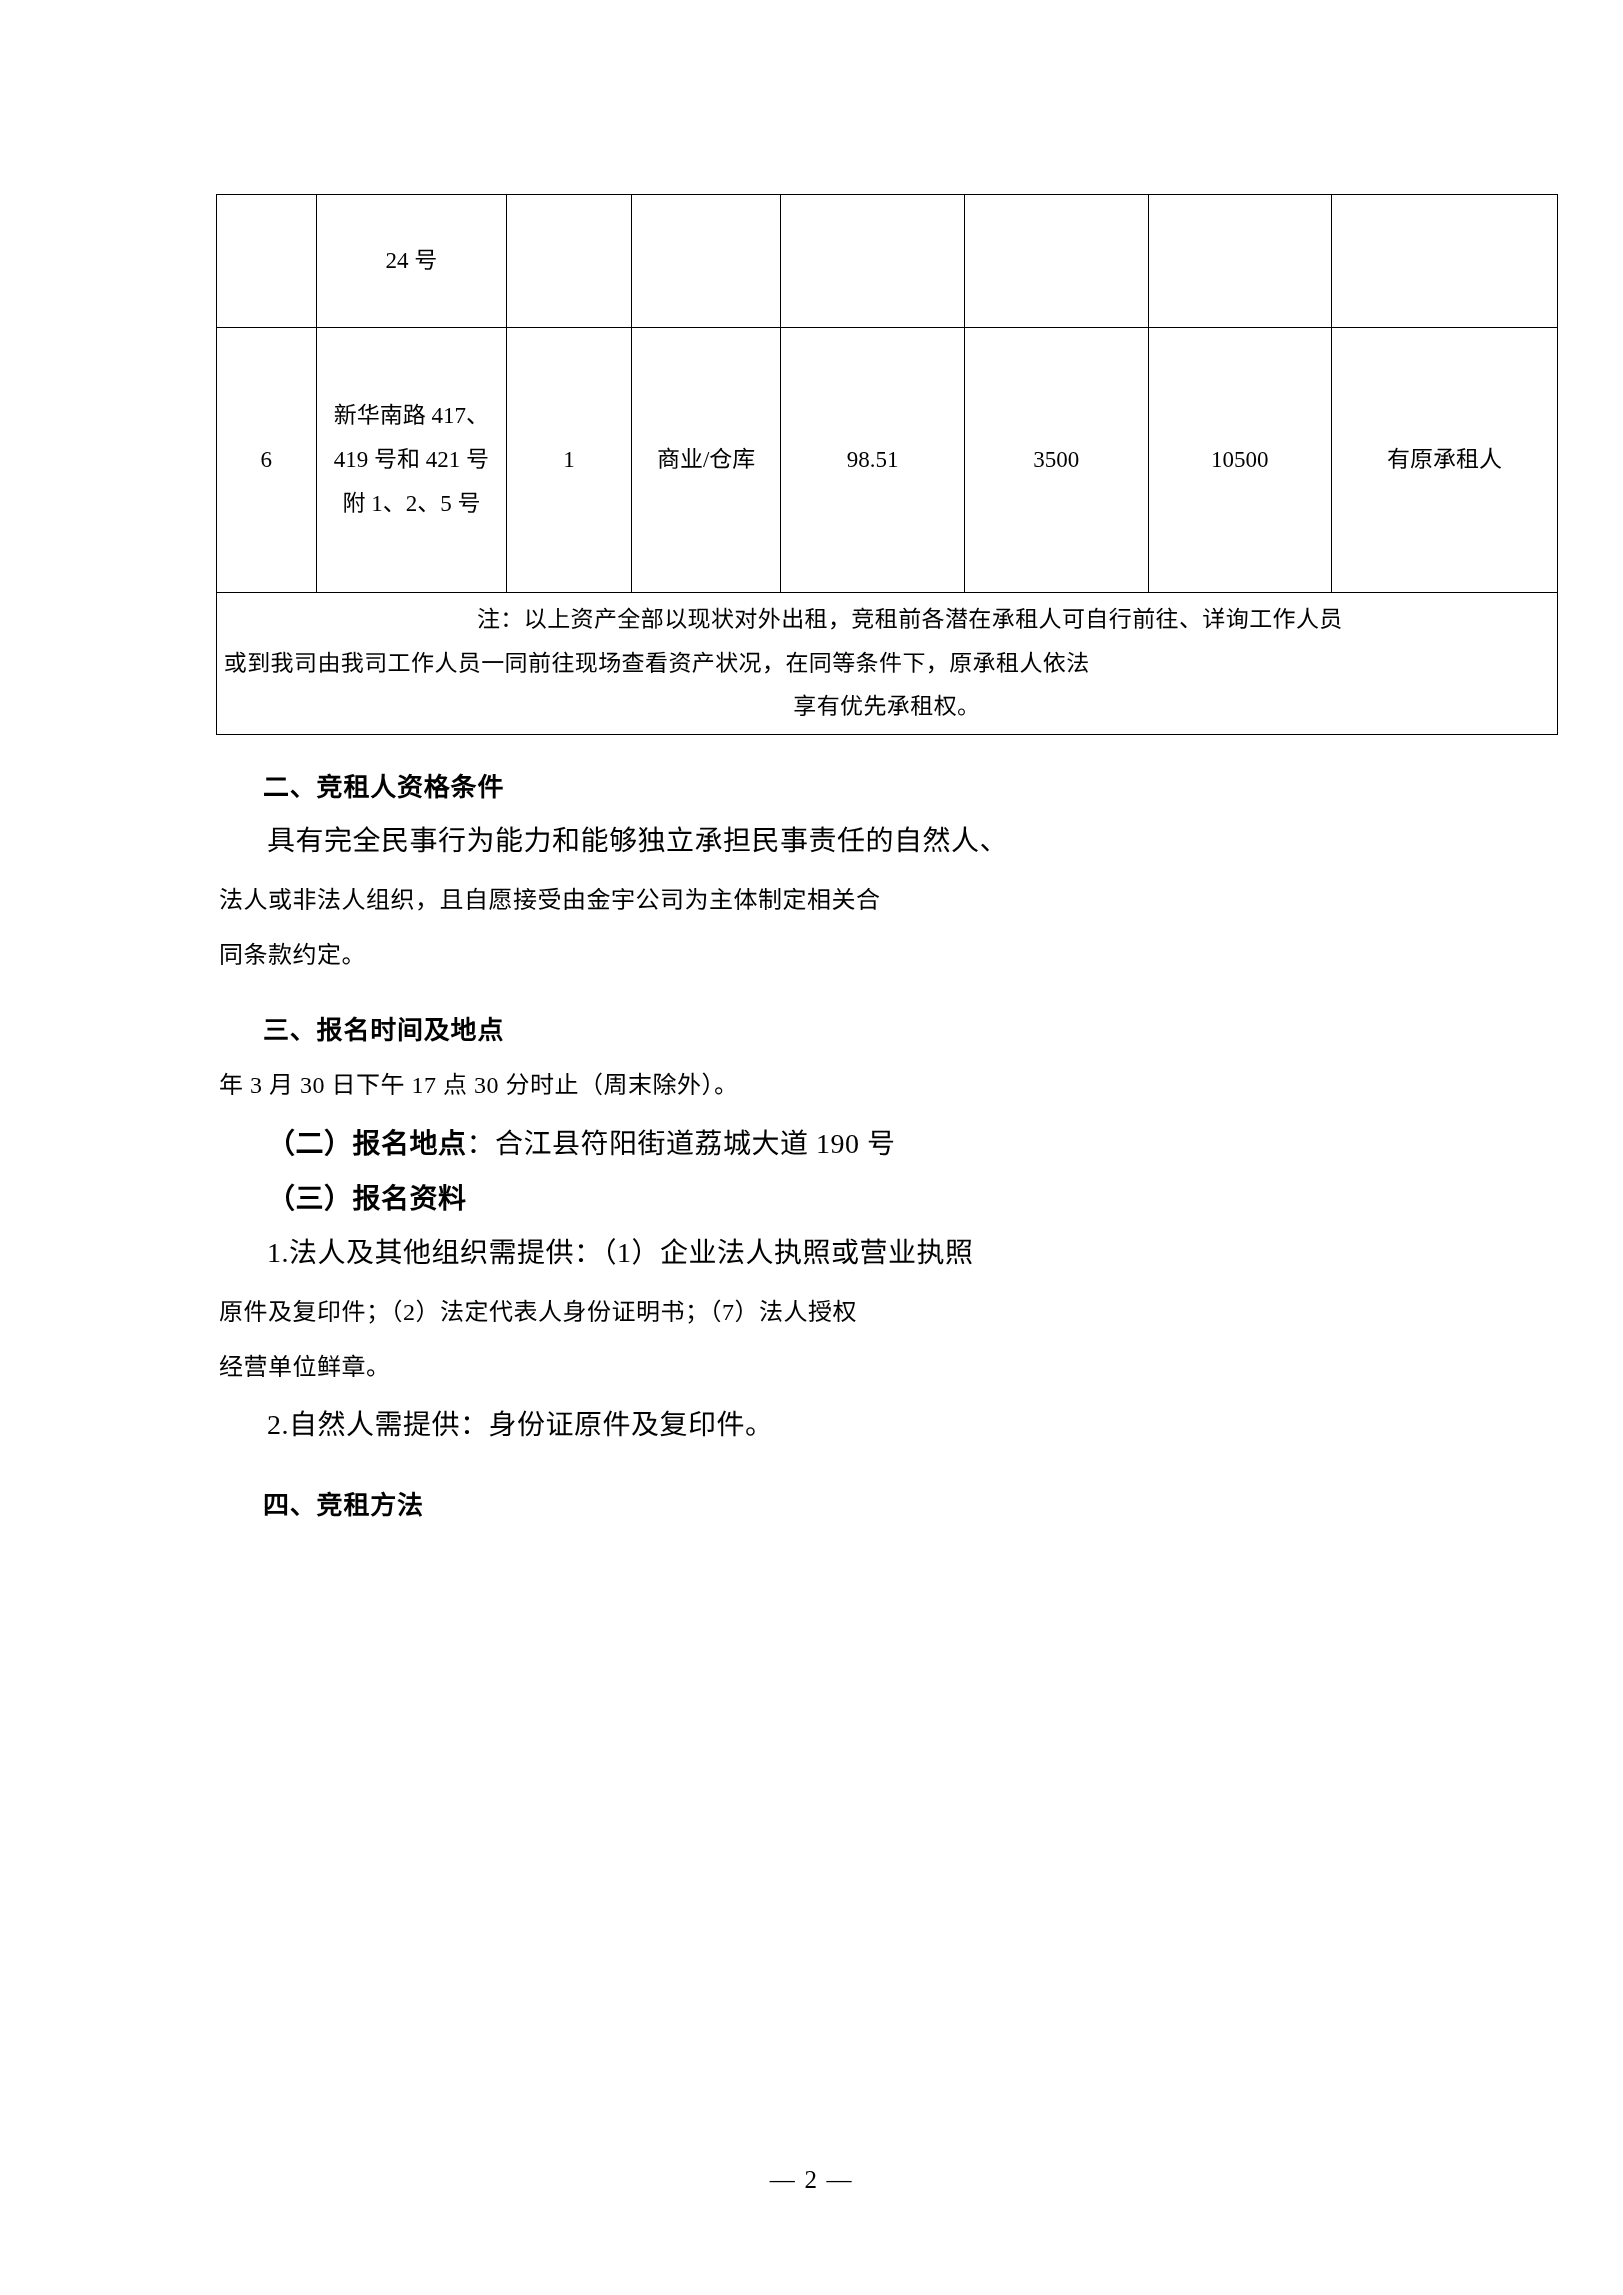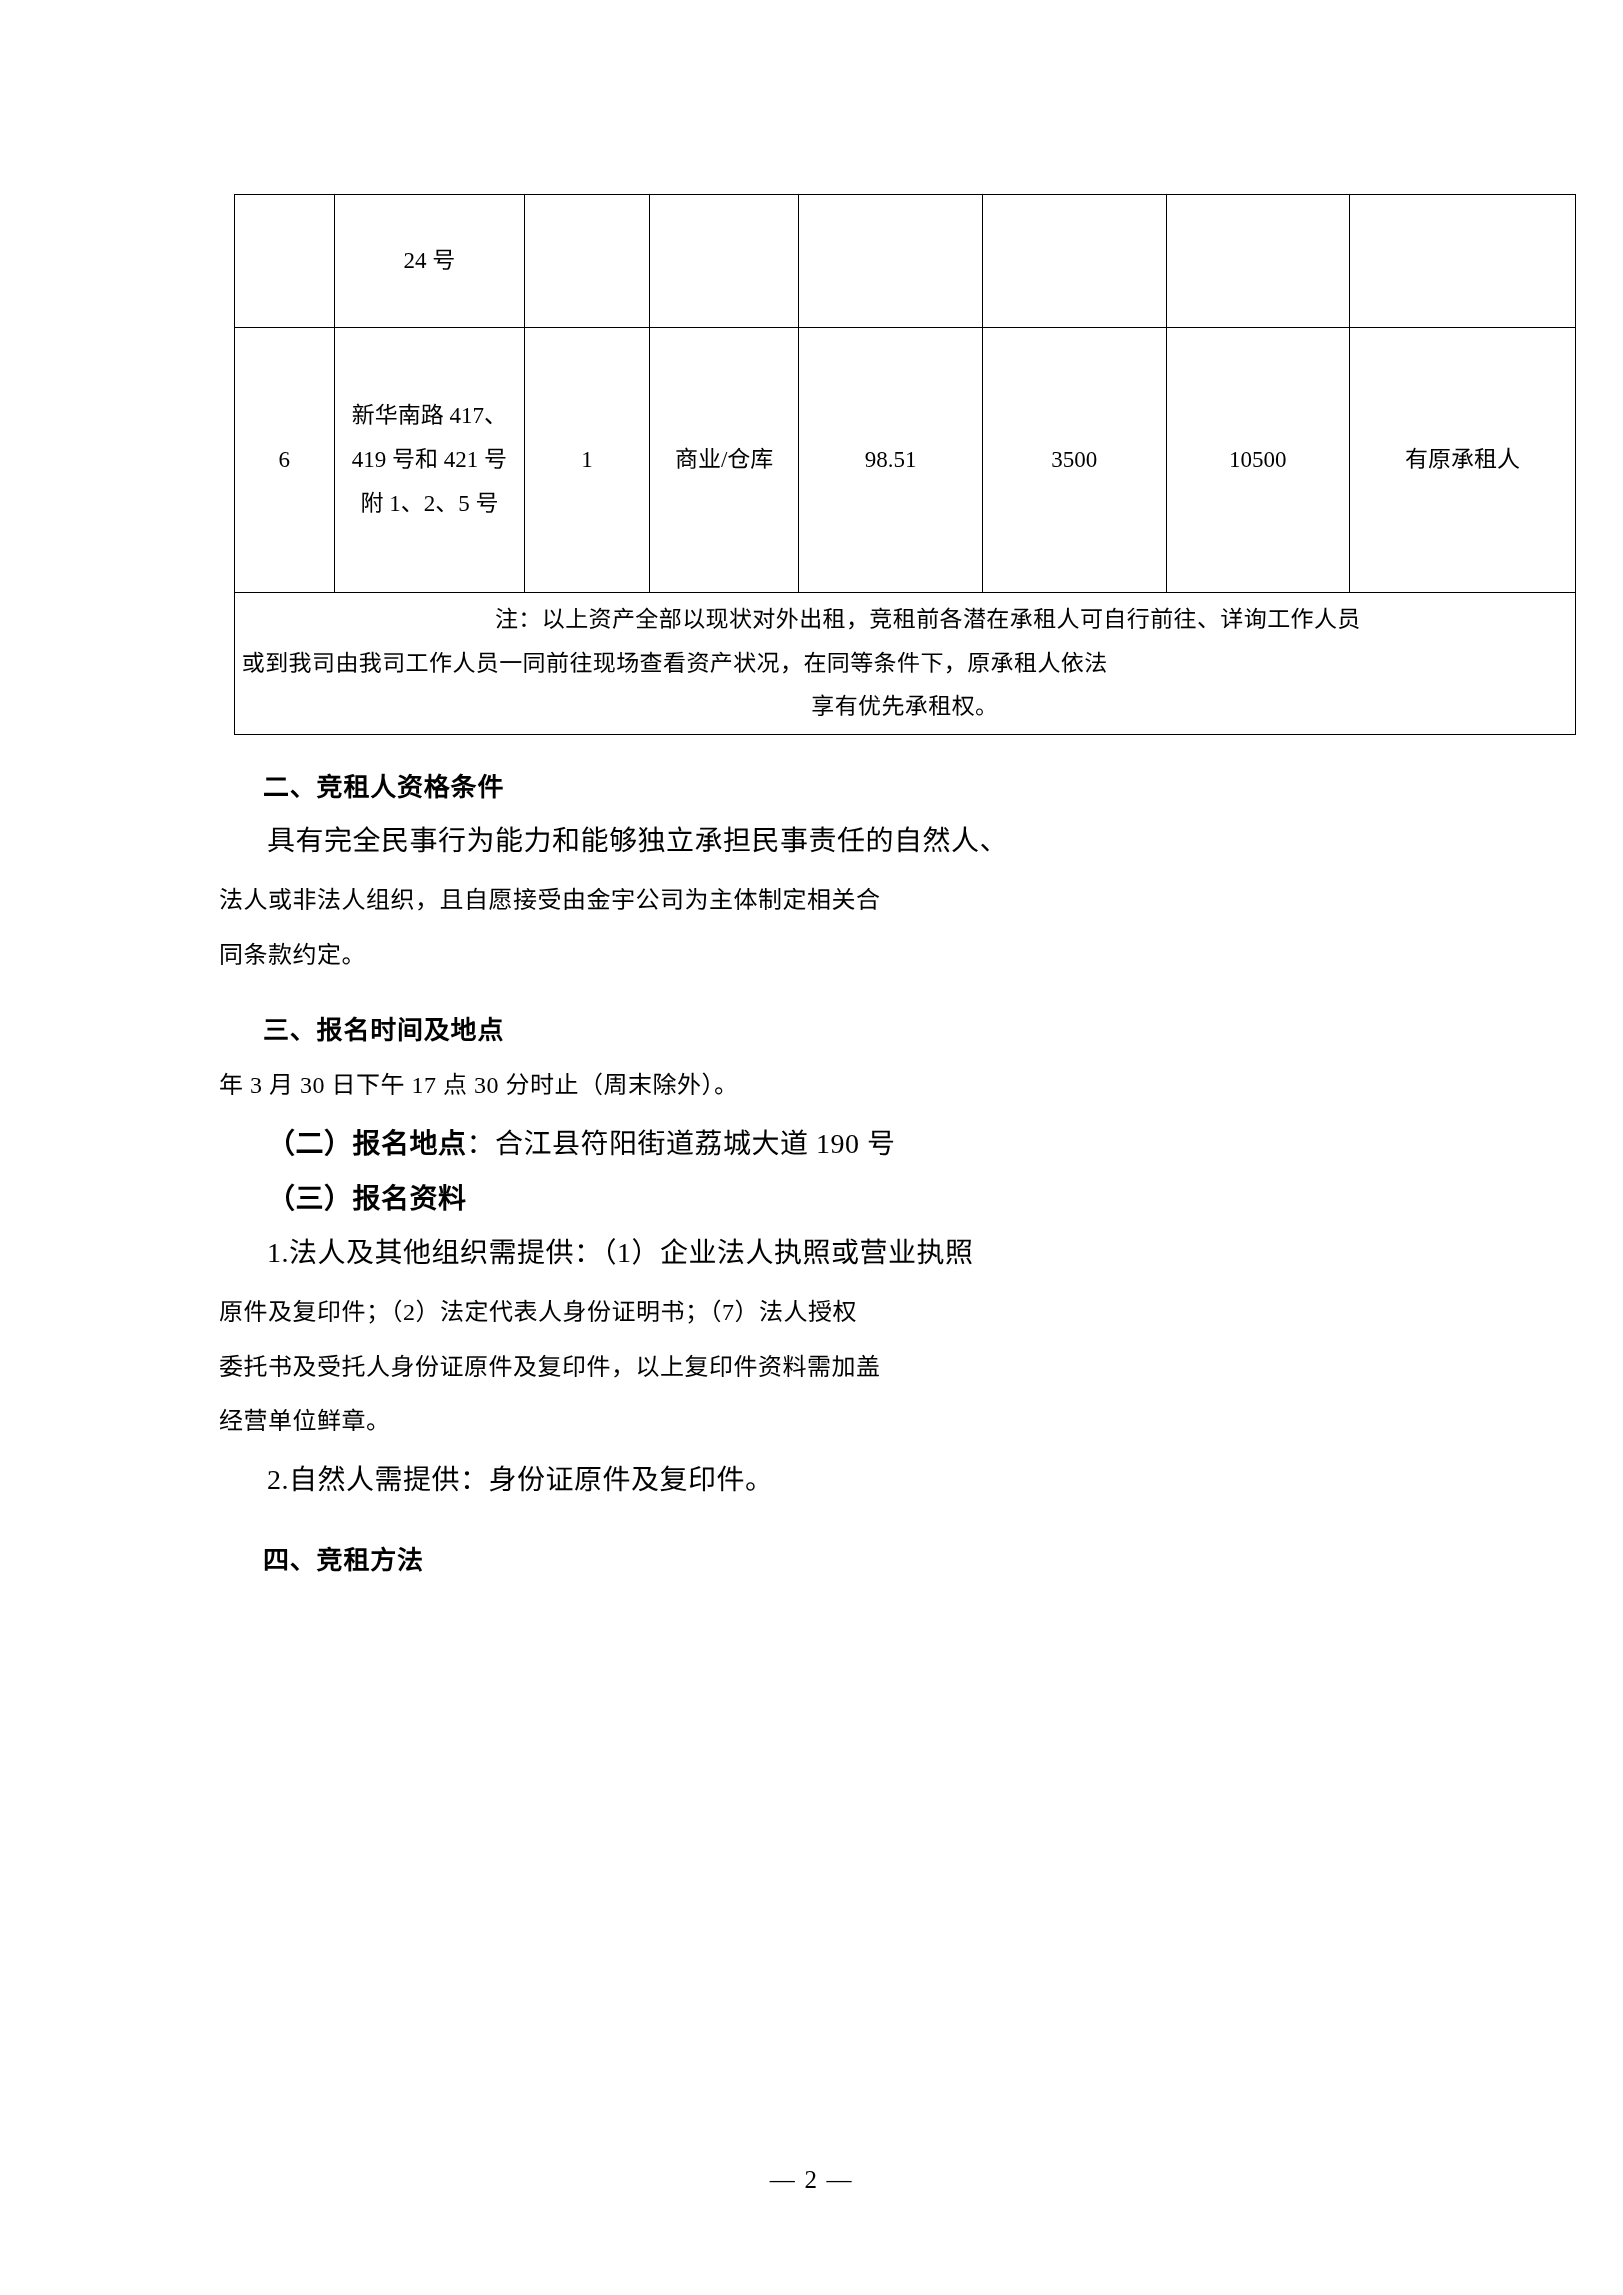--- a/index.html
+++ b/index.html
@@ -18,21 +18,21 @@
     width: 1623px;
     min-height: 2295px;
     box-sizing: border-box;
     padding: 194px 220px 51px 211px;
     position: relative;
   }
   
   .asset-table {
     border-collapse: collapse;
     width: 1224px;
-    margin-left: 23px;
+    margin-left: 5px;
     table-layout: fixed;
   }
   .asset-table td {
     border: 1.7px solid #000000;
     text-align: center;
     vertical-align: middle;
     font-size: 23px;
     font-family: "Liberation Serif", "DejaVu Serif", serif;
     padding: 5px 6.8px;
     line-height: 1.9;
@@ -164,21 +164,20 @@
   <div class="section-heading">三、报名时间及地点</div>
 
   <p class="para-cont">年 3 月 30 日下午 17 点 30 分时止（周末除外）。</p>
 
   <p class="sub-heading"><b>（二）报名地点</b><span>：合江县符阳街道荔城大道 190 号</span></p>
 
   <p class="sub-heading"><b>（三）报名资料</b></p>
 
   <p class="para">1.法人及其他组织需提供：（1）企业法人执照或营业执照</p>
   <p class="para-cont">原件及复印件；（2）法定代表人身份证明书；（7）法人授权</p>
-  <p class="para-cont">委托书及受托人身份证原件及复印件，以上复印件资料需加盖</p>
   <p class="para-cont">经营单位鲜章。</p>
 
   <p class="para">2.自然人需提供：身份证原件及复印件。</p>
 
   <div class="section-heading">四、竞租方法</div>
 
   <div class="footer-page">— 2 —</div>
 </div>
 
 

